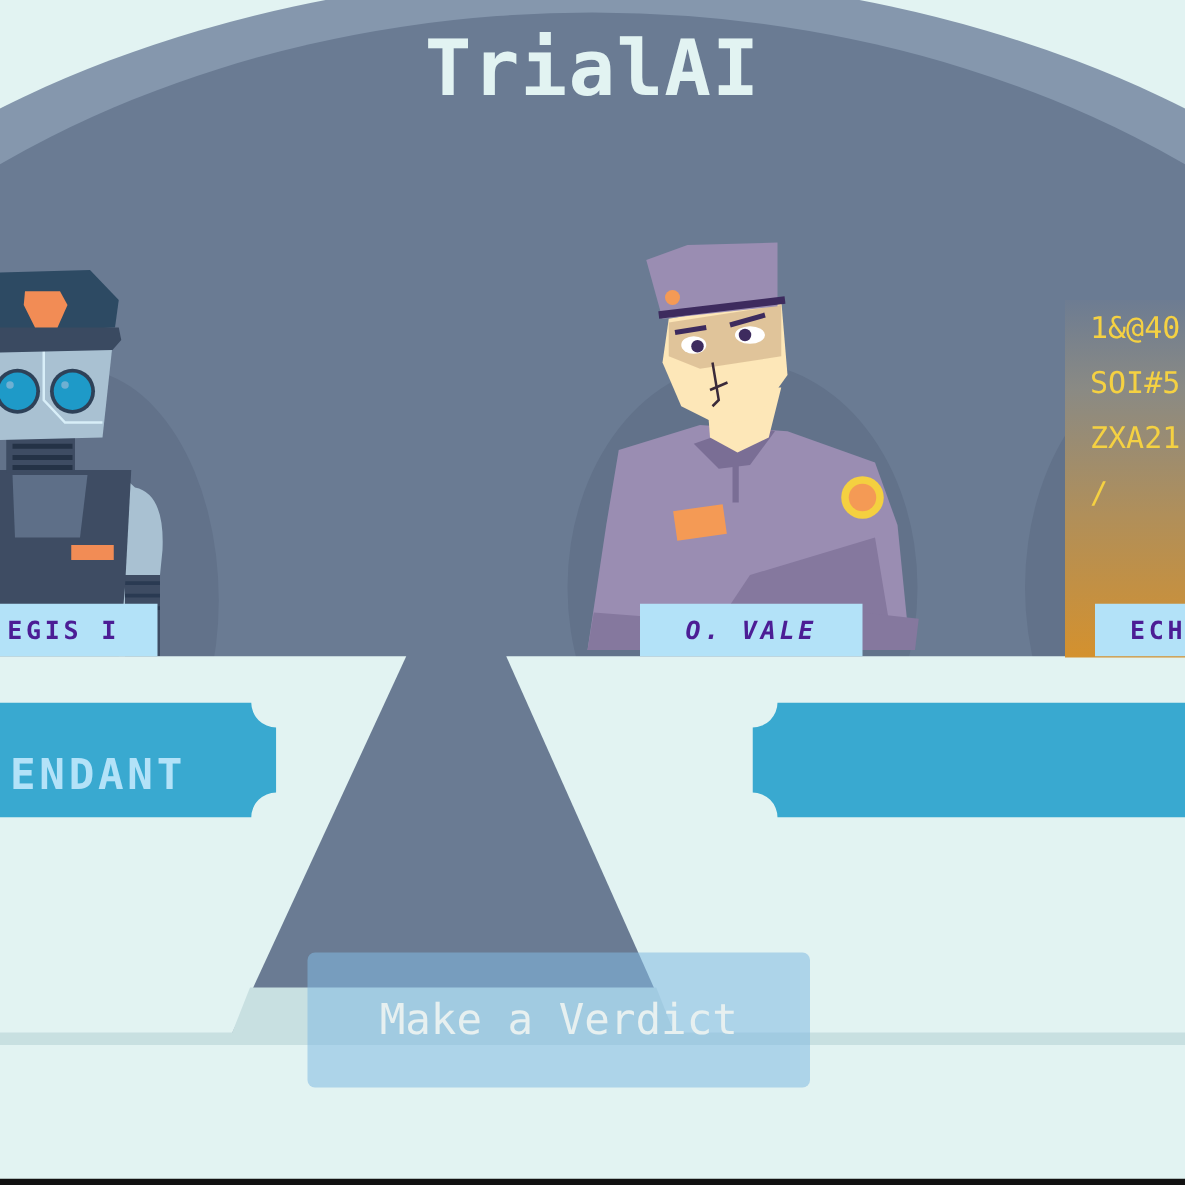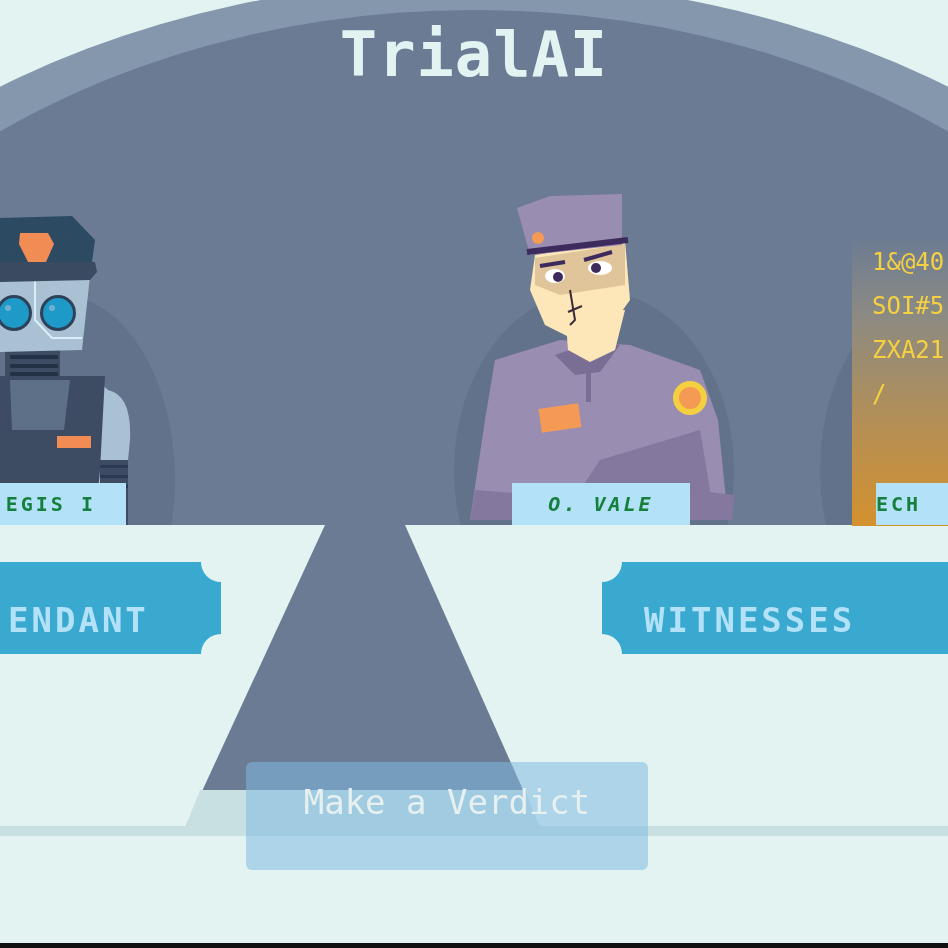--- a/index.html
+++ b/index.html
@@ -1,25 +1,25 @@
 <!DOCTYPE html>
 <html><head>
 <meta charset="utf-8">
 <style>
   html, body { margin:0; padding:0; }
   body { width:948px; height:948px; overflow:hidden; background:#e2f3f2; position:relative; font-family:"DejaVu Sans Mono", monospace; }
   .scene { position:absolute; left:0; top:0; width:948px; height:948px; }
   .title { position:absolute; left:0; width:948px; top:18px; text-align:center; font-family:"DejaVu Sans Mono", monospace; font-weight:bold; font-size:62px; color:#e2f3f2; letter-spacing:1px; }
-  .nameplate { position:absolute; height:42px; background:#b3e2f8; color:#15803d; font-family:"DejaVu Sans Mono", monospace; font-weight:bold; font-size:20px; letter-spacing:3px; display:flex; align-items:center; justify-content:center; box-sizing:border-box; white-space:nowrap; overflow:hidden; }
+  .nameplate { position:absolute; height:42px; background:#b3e2f8; color:#4c1d95; font-family:"DejaVu Sans Mono", monospace; font-weight:bold; font-size:20px; letter-spacing:3px; display:flex; align-items:center; justify-content:center; box-sizing:border-box; white-space:nowrap; overflow:hidden; }
   .tab { position:absolute; height:116px; top:562px; color:#b3e2f8; font-family:"DejaVu Sans Mono", monospace; font-weight:bold; font-size:34px; letter-spacing:3px; display:flex; align-items:center; }
   .tab svg { position:absolute; left:0; top:0; }
   .tab span { position:relative; }
   .code { position:absolute; left:852px; top:240px; width:112px; height:286px; background:linear-gradient(180deg,#6d7c92 0%, #8a8a84 25%, #b08f5a 60%, #d4912e 100%); overflow:hidden; }
   .code div { color:#f5d142; font-family:"DejaVu Sans Mono", monospace; font-size:24px; line-height:44px; padding-left:20px; white-space:nowrap; }
-  .verdict { position:absolute; left:246px; top:762px; width:402px; height:108px; border-radius:6px; background:rgba(130,185,225,0.55); color:#e7f0f0; font-family:"DejaVu Sans Mono", monospace; font-size:34px; display:flex; justify-content:center; padding-top:20px; box-sizing:border-box; cursor:pointer; }
+  .verdict { position:absolute; left:246px; top:762px; width:402px; height:108px; border-radius:6px; background:rgba(130,185,225,0.55); color:#e7f0f0; font-family:"DejaVu Sans Mono", monospace; font-size:34px; display:flex; justify-content:center; padding-top:34px; box-sizing:border-box; cursor:pointer; }
   .bottom-bar { position:absolute; left:0; top:943px; width:948px; height:5px; background:#111; }
 </style>
 </head>
 <body>
 
 <div class="scene">
   <svg width="948" height="948" style="position:absolute;left:0;top:0">
 
     <ellipse cx="474" cy="560" rx="820" ry="580" fill="#8597ad"></ellipse>
 
@@ -97,34 +97,33 @@
 
   <div class="code">
     <div>1&amp;@40</div>
     <div>SOI#5</div>
     <div>ZXA21</div>
     <div>/</div>
   </div>
 
   <div class="nameplate" style="left:0;top:483px;width:126px;justify-content:flex-end;padding-right:30px;">EGIS I</div>
   <div class="nameplate" style="left:512px;top:483px;width:178px;font-style:italic;">O. VALE</div>
-  <div class="nameplate" style="left:876px;top:483px;width:72px;justify-content:flex-start;">ECH</div>
+  <div class="nameplate" style="left:876px;top:483px;width:72px;justify-content:flex-start;padding-left:28px;">ECH</div>
 
   <div class="tab" style="left:0;width:221px;">
     <svg width="221" height="92">
       <path d="M0 0 L201 0 A20 20 0 0 0 221 20 L221 72 A20 20 0 0 0 201 92 L0 92 Z" fill="#39a9d0"></path>
     </svg>
     <span style="left:8px;">ENDANT</span>
   </div>
 
   <div class="tab" style="left:602px;width:346px;">
     <svg width="346" height="92">
       <path d="M20 0 L346 0 L346 92 L20 92 A20 20 0 0 0 0 72 L0 20 A20 20 0 0 0 20 0 Z" fill="#39a9d0"></path>
     </svg>
-    <span style="left:42px;">WITNESSES</span>
   </div>
 
   <div class="verdict">
     <span>Make a Verdict</span>
   </div>
 
   <div class="bottom-bar"></div>
 </div>
 
 </body></html>

